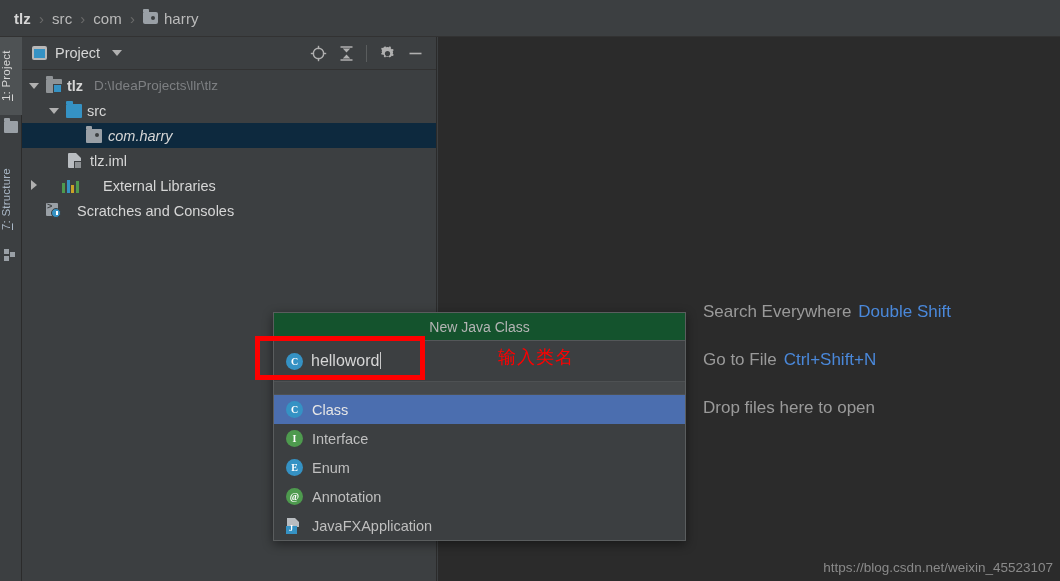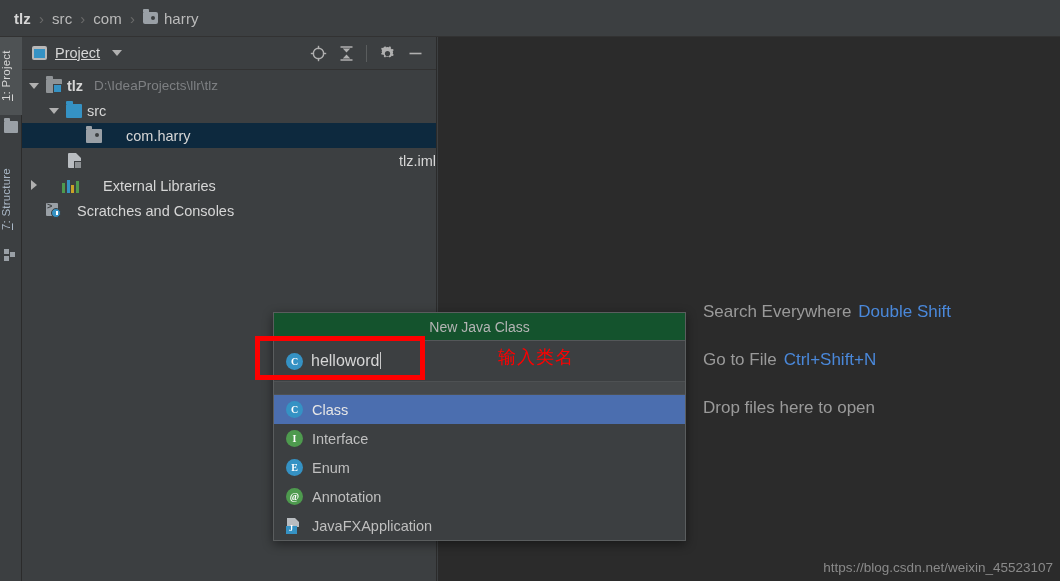--- a/index.html
+++ b/index.html
@@ -76,21 +76,21 @@
     position: absolute; left: 22px; top: 37px; width: 415px; height: 544px;
     background: #3c3f41; border-right: 1px solid #2b2b2b;
   }
   .proj-header {
     height: 33px; display: flex; align-items: center;
     padding: 0 8px 0 10px; border-bottom: 1px solid #323232;
     background: #3c3f41;
   }
   .proj-title {
     display: flex; align-items: center; gap: 8px;
-    color: #d6d6d6; font-size: 14.5px; text-decoration: underline;
+    color: #d6d6d6; font-size: 14.5px;
   }
   .proj-win-ico {
     width: 15px; height: 14px; background: #b8b8b8; border-radius: 2px;
     position: relative; flex: none;
   }
   .proj-win-ico::after {
     content:""; position:absolute; left:2px; top:3px; right:2px; bottom:2px;
     background:#3592c4;
   }
   .caret-down {
@@ -360,24 +360,24 @@
       </div>
 
       <div class="row" style="padding-left:26px;">
         <span class="twisty open"></span>
         <span class="ico ico-src"></span>
         <span class="lbl">src</span>
       </div>
 
       <div class="row selected" style="padding-left:64px;">
         <span class="ico ico-pkg"></span>
-        <span class="lbl" style="margin-left:19px;">com.harry</span>
-      </div>
-
-      <div class="row" style="padding-left:46px;justify-content:space-between;">
+        <span class="lbl" style="margin-left:1px;font-style:italic;">com.harry</span>
+      </div>
+
+      <div class="row" style="padding-left:46px;">
         <span class="ico ico-iml"></span>
         <span class="lbl" style="margin-left:4px;">tlz.iml</span>
       </div>
 
       <div class="row" style="padding-left:6px;gap:21px;">
         <span class="twisty closed"></span>
         <span class="ico ico-extlib">
           <span style="height:10px;background:#4e9a4e;"></span>
           <span style="height:13px;background:#3592c4;"></span>
           <span style="height:8px;background:#c9a227;"></span>

